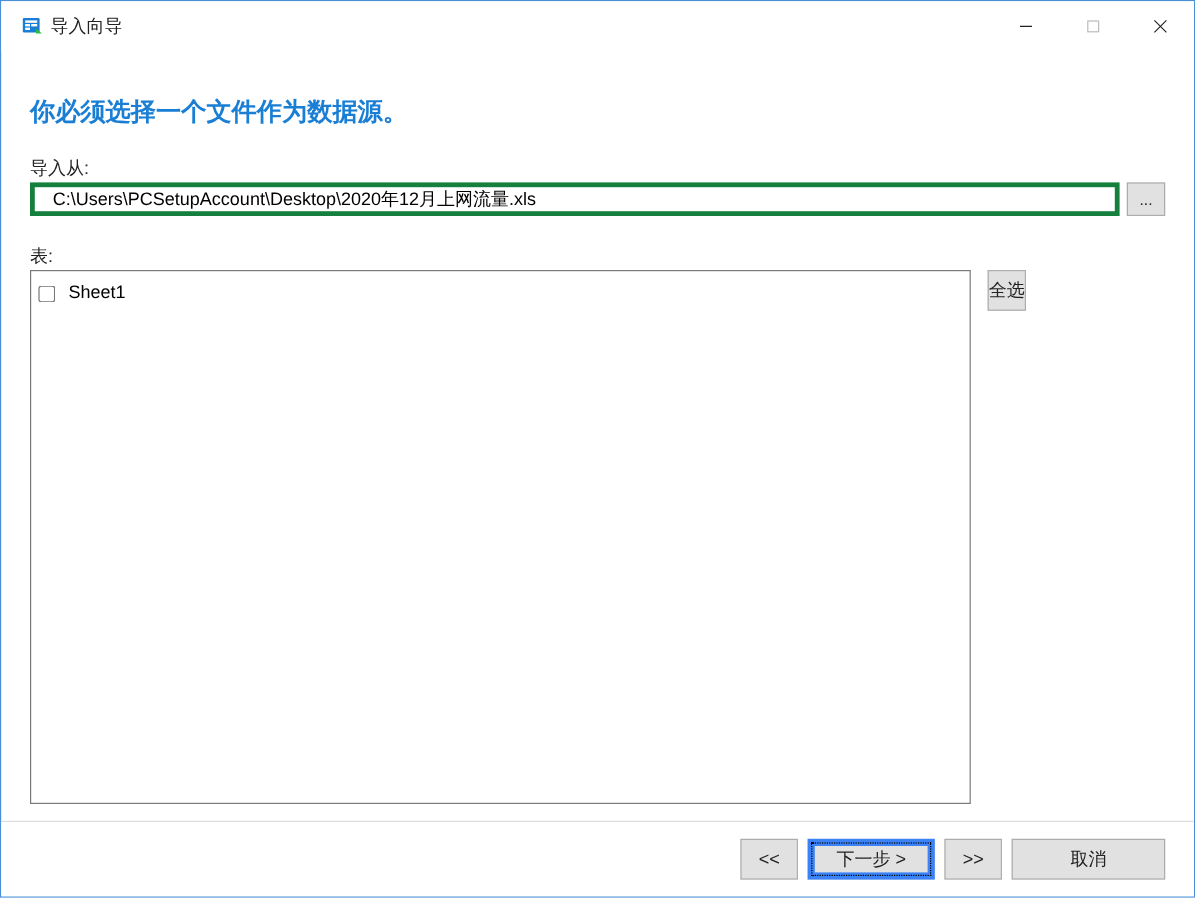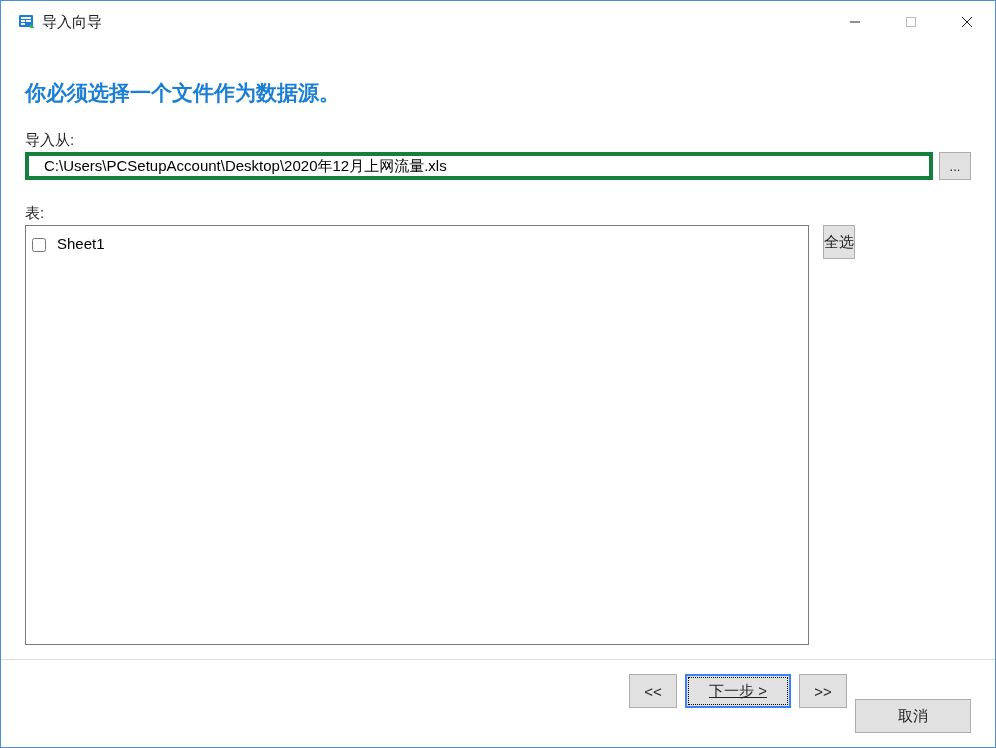--- a/index.html
+++ b/index.html
@@ -157,26 +157,25 @@
       color: #222;
       font-family: inherit;
       display: flex;
       align-items: center;
       justify-content: center;
       cursor: pointer;
       padding: 0 10px;
     }
     .nav-btn.small { width: 48px; padding: 0; }
     .nav-btn.wide { width: 106px; }
-    .nav-btn.wider { width: 116px; padding: 0; margin-top: 25px; }
+    .nav-btn.wider { width: 128px; padding: 0; }
     .nav-btn.focused {
-      border: 2px solid #3b82f6;
+      border: 6px solid #3b82f6;
       outline: 1px dotted #000;
       outline-offset: -4px;
-      text-decoration: underline;
     }
   </style>
 </head>
 <body>
 
 <div class="titlebar">
   <span class="app-icon">
     <svg viewBox="0 0 18 18" width="18" height="18">
       <rect x="1" y="2" width="14" height="12" fill="#1a7fd4" rx="1"></rect>
       <rect x="3" y="4" width="10" height="2" fill="#fff"></rect>

